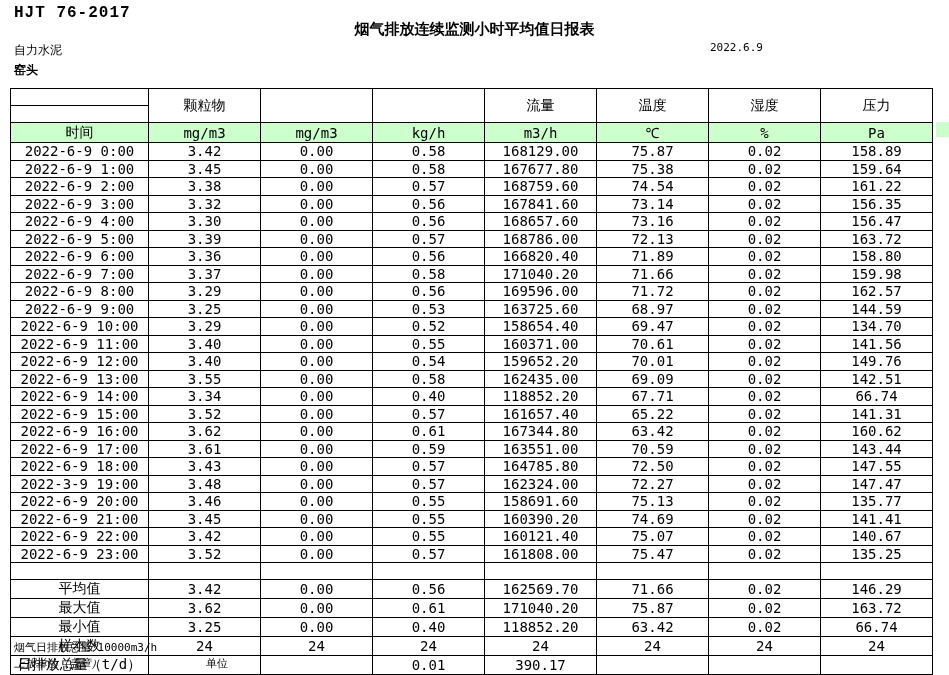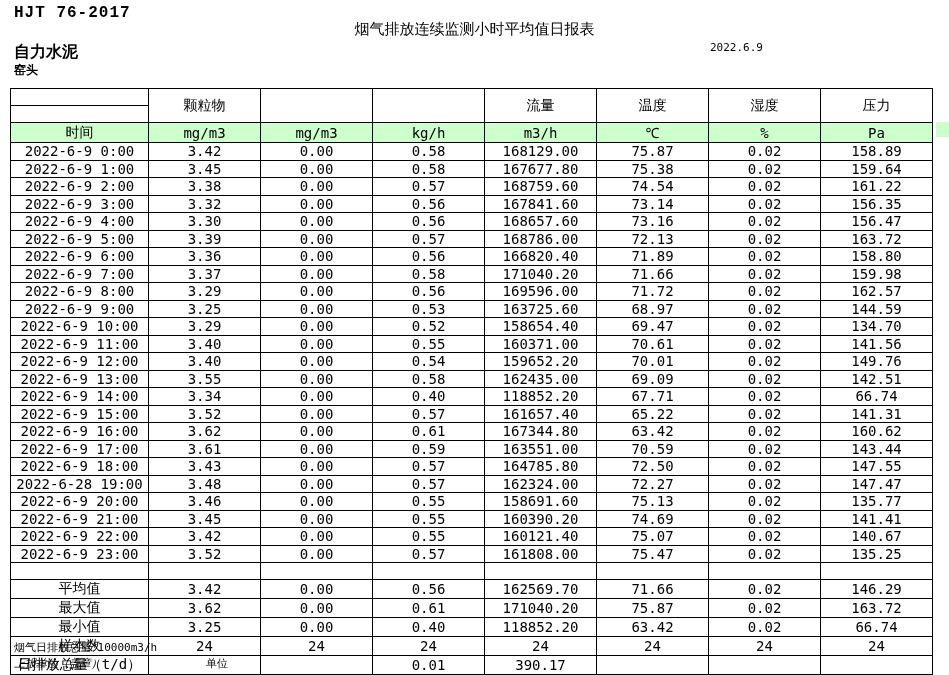--- a/index.html
+++ b/index.html
@@ -2,24 +2,24 @@
 <html><head>
 <meta charset="utf-8">
 <style>
   html,body{margin:0;padding:0;}
   body{
     width:949px;height:675px;position:relative;background:#ffffff;
     font-family:"DejaVu Sans Mono","Liberation Mono",monospace;
     color:#000;overflow:hidden;
   }
   .std{position:absolute;left:14px;top:4px;font-size:16px;font-weight:bold;letter-spacing:1px;font-family:Liberation Mono, monospace;}
-  .title{position:absolute;left:0;right:0;top:20px;text-align:center;font-size:15px;font-weight:normal;
+  .title{position:absolute;left:0;right:0;top:20px;text-align:center;font-size:15px;font-weight:bold;
          font-family:"DejaVu Sans","Liberation Sans",sans-serif;}
   .date{position:absolute;left:710px;top:41px;font-size:11px;}
-  .company{position:absolute;left:14px;top:42px;font-size:16px;font-weight:bold;}
+  .company{position:absolute;left:14px;top:42px;font-size:12px;font-weight:normal;}
   .location{position:absolute;left:14px;top:62px;font-size:12px;font-weight:bold;}
   table.report{
     position:absolute;left:10px;top:88px;border-collapse:collapse;table-layout:fixed;
     font-size:14px;
   }
   table.report td{
     border:1px solid #000;height:16.5px;padding:0 2px;text-align:center;vertical-align:middle;
     overflow:hidden;white-space:nowrap;
   }
   tr.h1 td, tr.h2 td{height:16px;}
@@ -261,21 +261,21 @@
         <td>2022-6-9 18:00</td>
         <td>3.43</td>
         <td>0.00</td>
         <td>0.57</td>
         <td>164785.80</td>
         <td>72.50</td>
         <td>0.02</td>
         <td>147.55</td>
       </tr>
       <tr>
-        <td>2022-6-28 19:00</td>
+        <td>2022-3-9 19:00</td>
         <td>3.48</td>
         <td>0.00</td>
         <td>0.57</td>
         <td>162324.00</td>
         <td>72.27</td>
         <td>0.02</td>
         <td>147.47</td>
       </tr>
       <tr>
         <td>2022-6-9 20:00</td>

